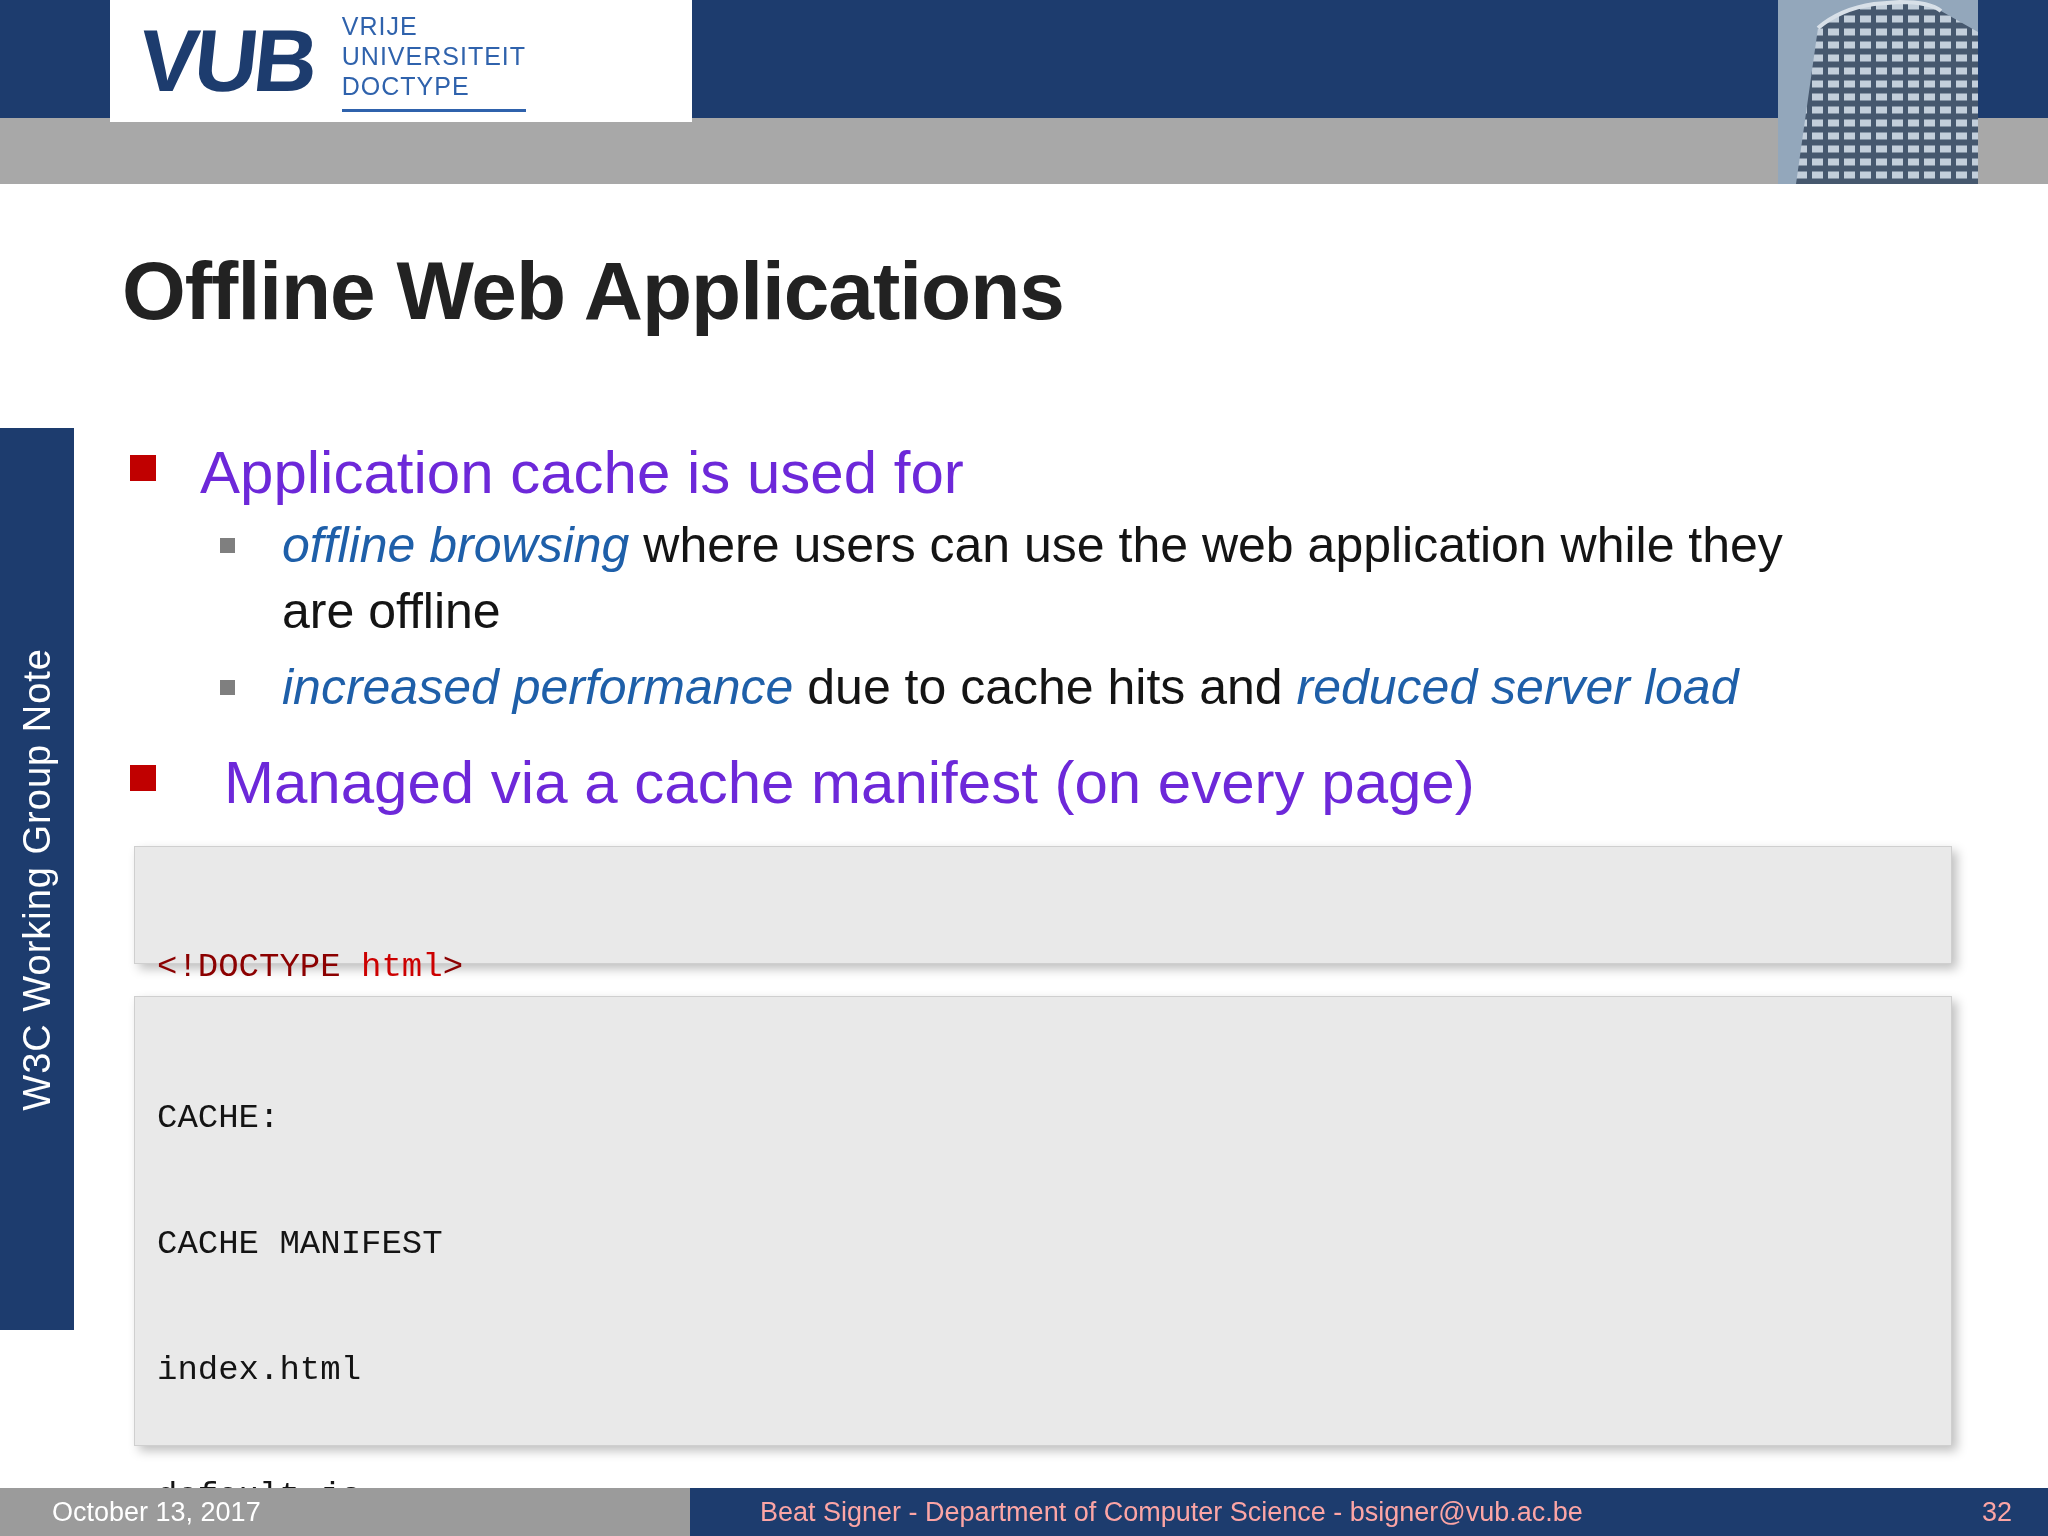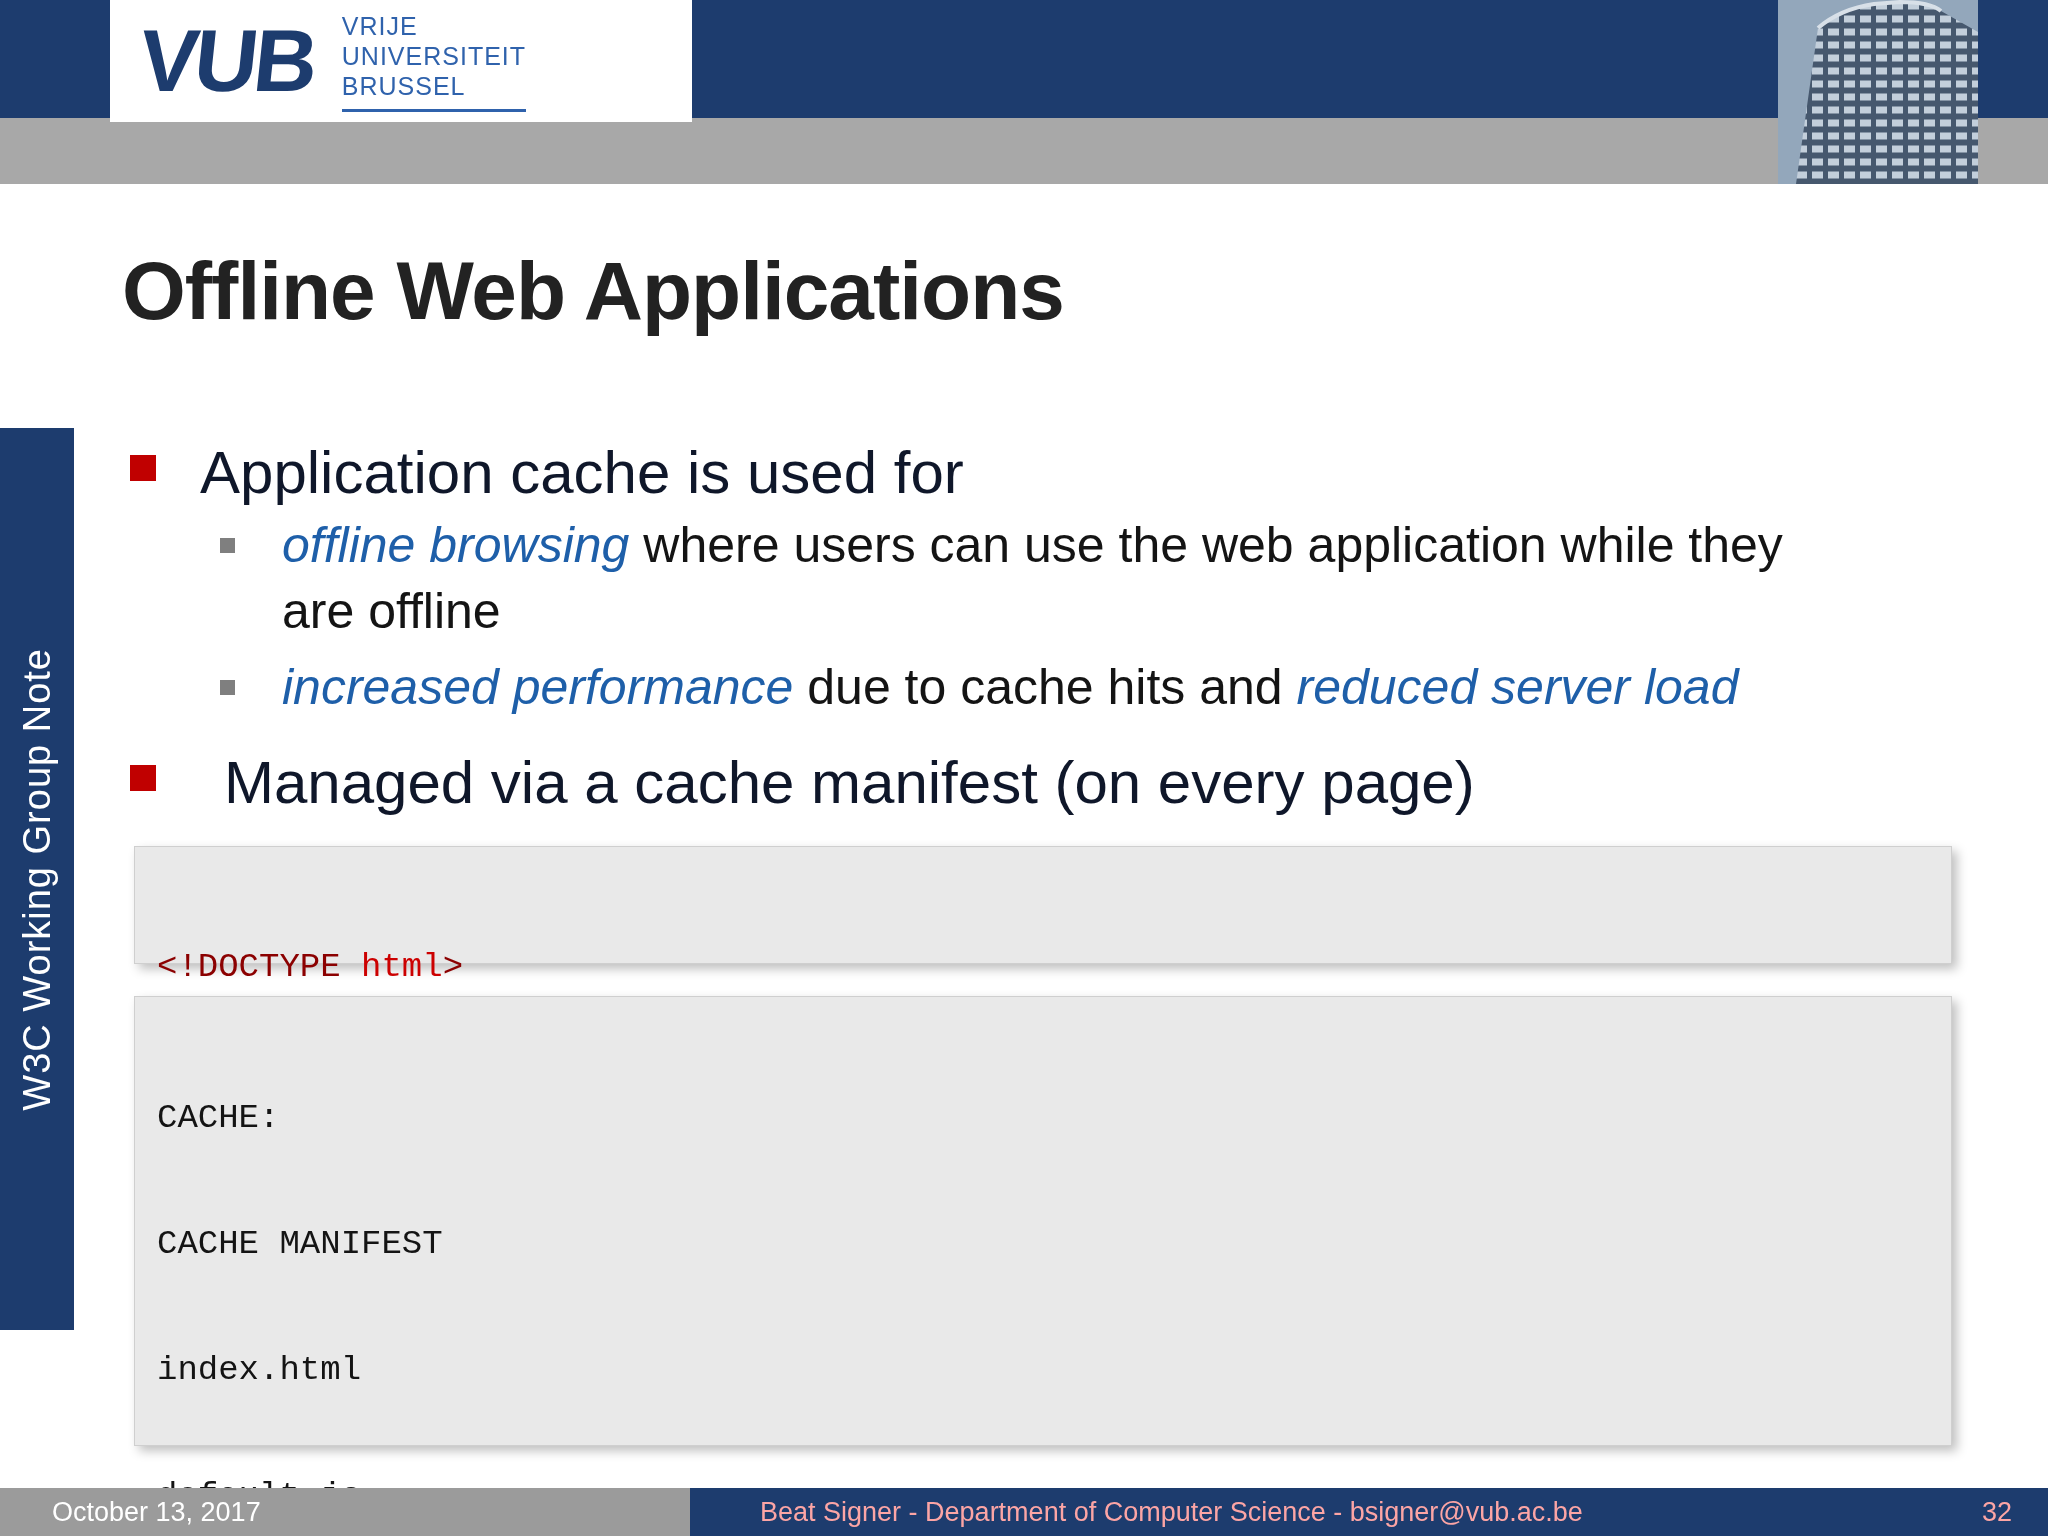--- a/index.html
+++ b/index.html
@@ -31,21 +31,21 @@
   }
   .side-tab span {
     writing-mode:vertical-rl; transform:rotate(180deg);
     color:#ffffff; font-size:38px; letter-spacing:1px; white-space:nowrap;
   }
   
   .title {
     position:absolute; left:122px; top:244px;
     font-size:82px; font-weight:700; color:#222222; letter-spacing:-1px;
   }
-  .l1-text { position:absolute; left:200px; font-size:60px; color:#0f172a; white-space:nowrap; }
+  .l1-text { position:absolute; left:200px; font-size:60px; color:#6d28d9; white-space:nowrap; }
   .l2-text { position:absolute; left:282px; font-size:50px; color:#141414; line-height:66px; }
   .sq-red { position:absolute; left:130px; width:26px; height:26px; background:#c00000; }
   .sq-gray { position:absolute; left:220px; width:15px; height:15px; background:#7f7f7f; }
   .em { color:#1e5fa9; font-style:italic; }
   
   .codebox {
     position:absolute; left:134px; width:1818px; box-sizing:border-box;
     background:#e9e9e9; border:1px solid #cfcfcf;
     box-shadow:5px 5px 10px rgba(0,0,0,0.25);
     font-family:"Liberation Mono","DejaVu Sans Mono",monospace;
@@ -76,21 +76,21 @@
 <body>
 
 <div class="band-blue"></div>
 <div class="band-gray"></div>
 
 <div class="logo-box">
   <span class="logo-mark">VUB</span>
   <span class="logo-text">
     <span>VRIJE</span><br>
     <span>UNIVERSITEIT</span><br>
-    <span>BRUSSEL</span>
+    <span>DOCTYPE</span>
   </span>
 </div>
 
 <div class="building">
   <svg width="200" height="184" viewBox="0 0 200 184" xmlns="http://www.w3.org/2000/svg">
     <rect width="200" height="184" fill="#93a7bb"></rect>
     <defs>
       <pattern id="win" width="16" height="13" patternUnits="userSpaceOnUse">
         <rect width="16" height="13" fill="#46586e"></rect>
         <rect x="2" y="2.5" width="11" height="7" fill="#c3cfdb"></rect>

